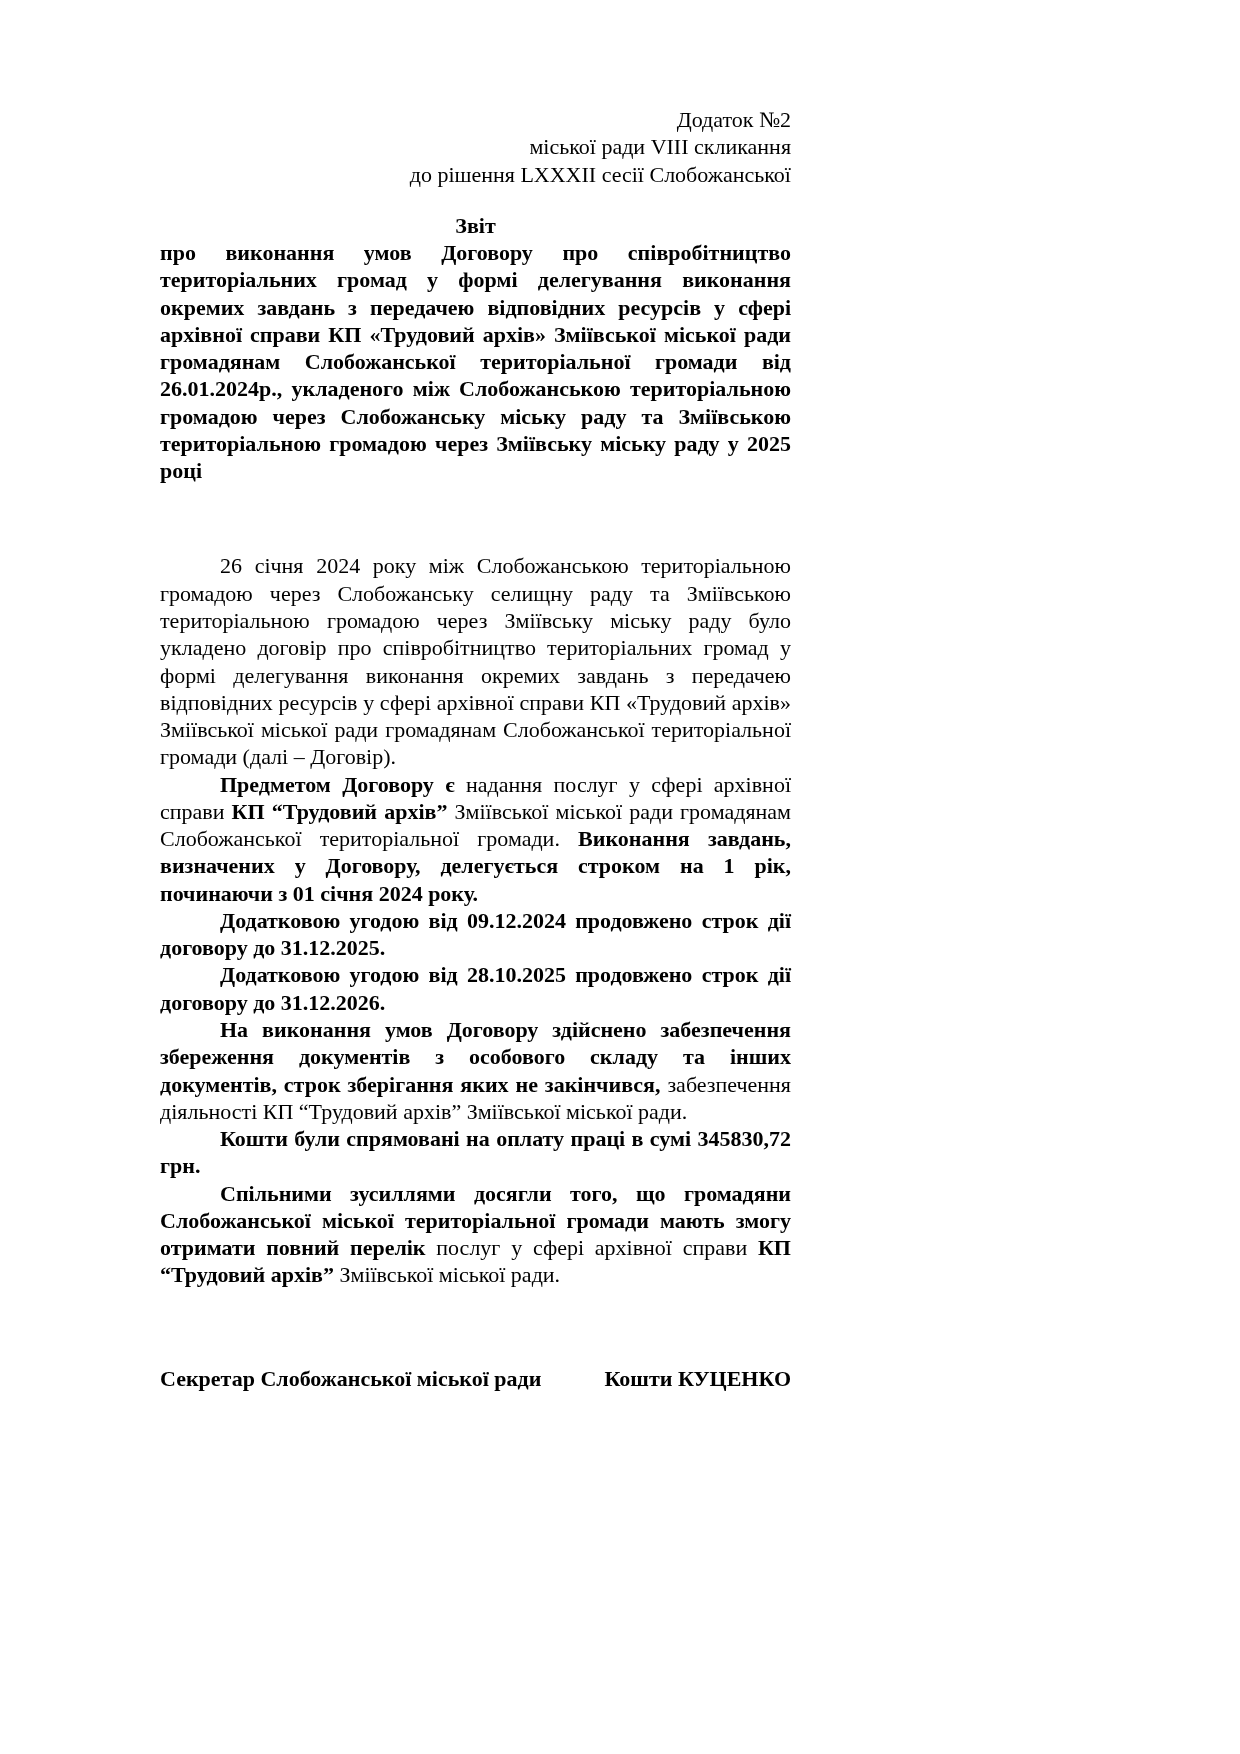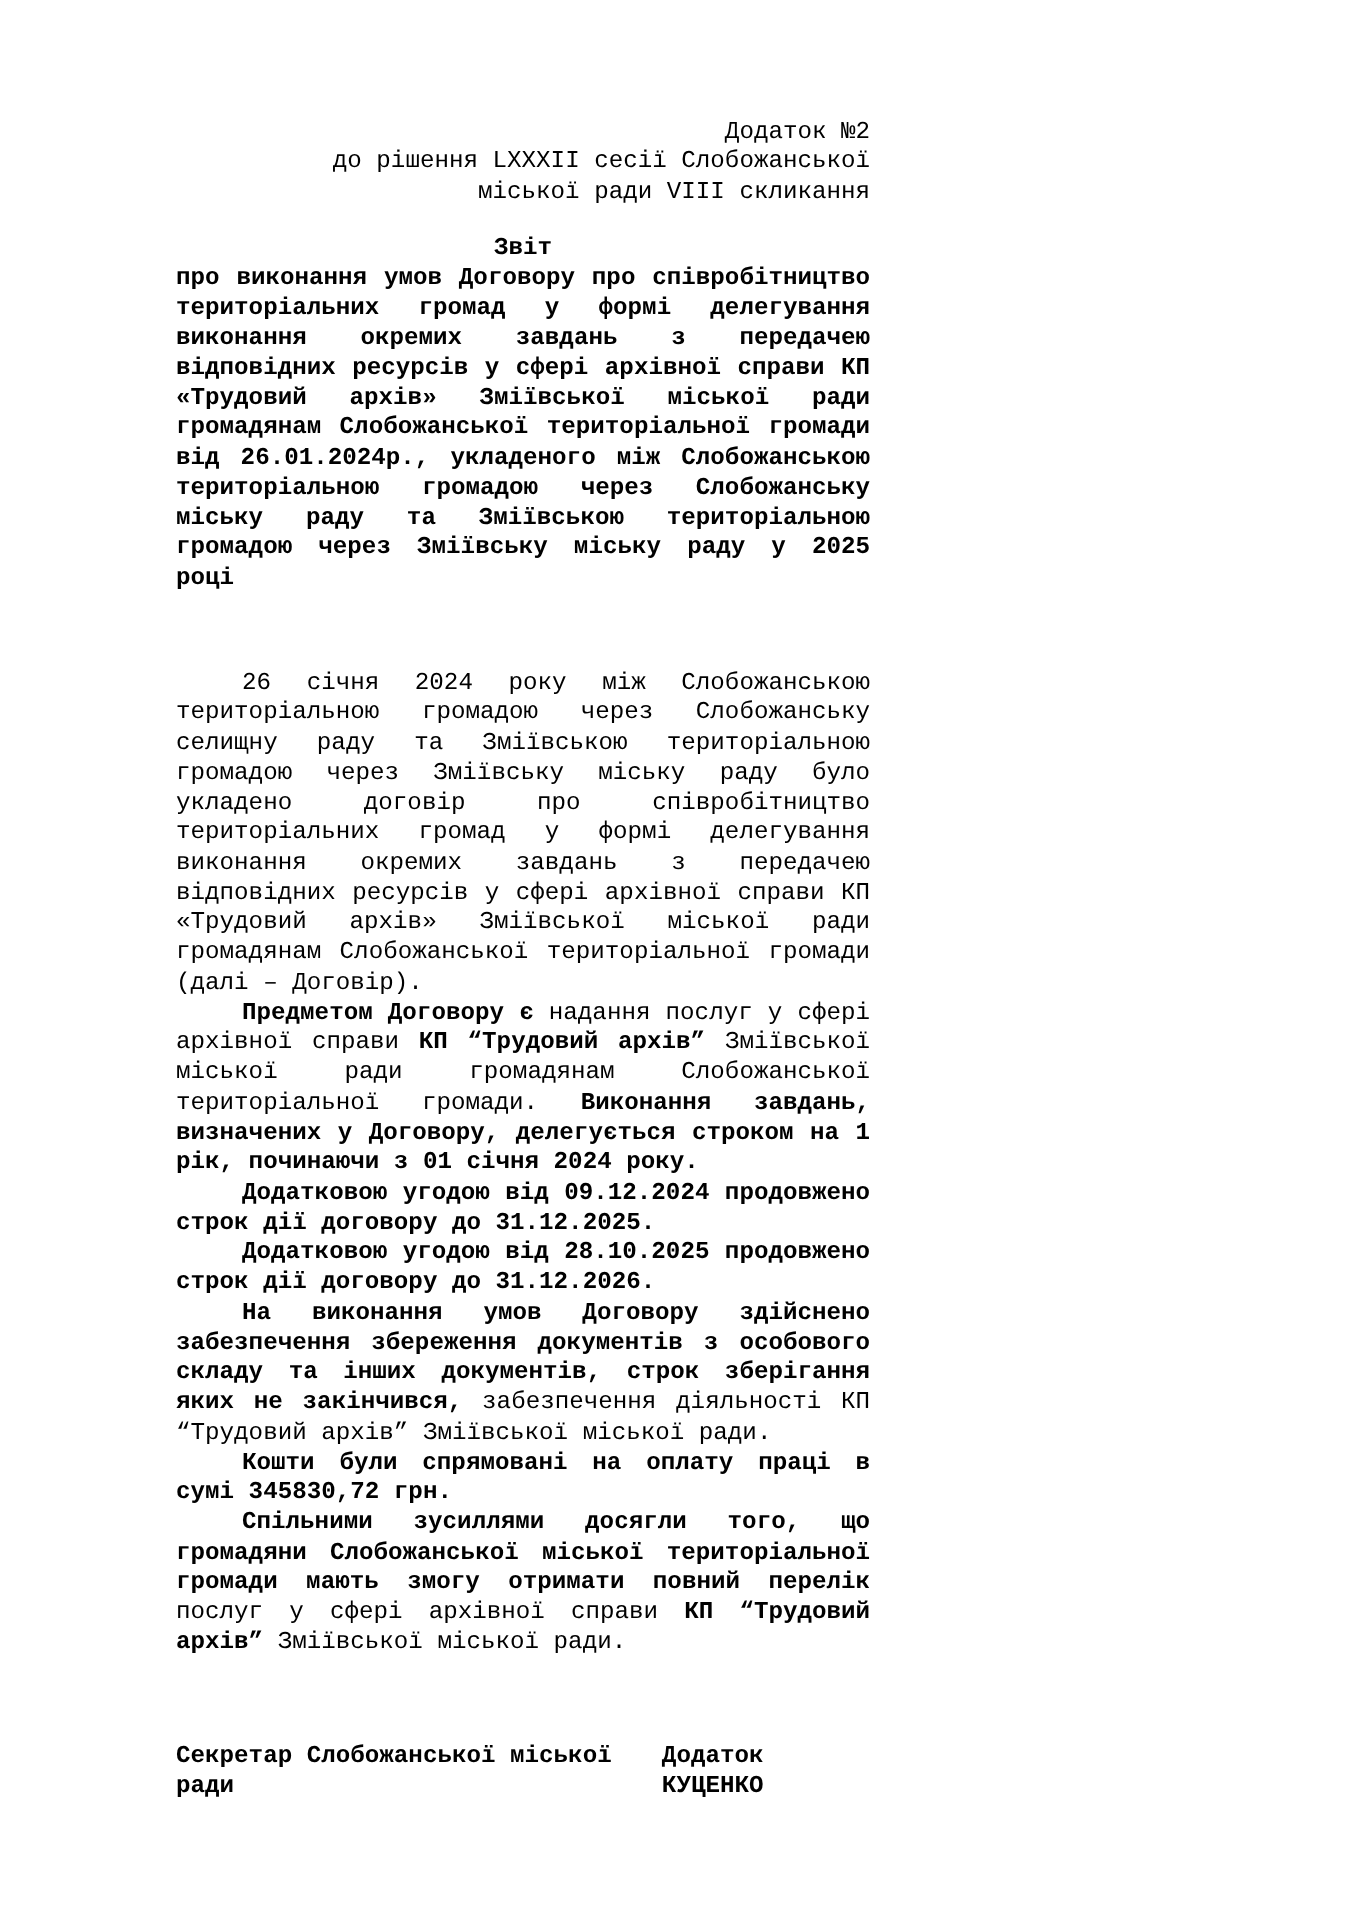--- a/index.html
+++ b/index.html
@@ -8,21 +8,21 @@
     padding: 0;
     background: #ffffff;
   }
   .page {
     position: relative;
     width: 996px;
     height: 1754px;
     box-sizing: border-box;
     background: #ffffff;
     color: #000000;
-    font-family: Liberation Mono, monospace;
+    font-family: Liberation Serif, serif;
     font-size: 22px;
     line-height: 1.24;
     padding: 106px 205px 60px 160px;
     overflow: hidden;
   }
   .header-block {
     text-align: right;
   }
   .header-line {
     white-space: nowrap;
@@ -53,22 +53,22 @@
     margin-top: 76px;
   }
 </style>
 </head>
 <body>
 
 <div class="page">
 
   <div class="header-block">
     <div class="header-line">Додаток №2</div>
+    <div class="header-line">міської ради VIII скликання</div>
     <div class="header-line">до рішення LXXXII сесії Слобожанської</div>
-    <div class="header-line">міської ради VIII скликання</div>
   </div>
 
   <div class="doc-title">Звіт</div>
 
   <p class="doc-subtitle">про виконання умов Договору про співробітництво територіальних громад у формі делегування виконання окремих завдань з передачею відповідних ресурсів у сфері архівної справи КП «Трудовий архів» Зміївської міської ради громадянам Слобожанської територіальної громади від 26.01.2024р., укладеного між Слобожанською територіальною громадою через Слобожанську міську раду та Зміївською територіальною громадою через Зміївську міську раду у 2025 році</p>
 
   <p class="para"><span>26 січня 2024 року між Слобожанською територіальною громадою через Слобожанську селищну раду та Зміївською територіальною громадою через Зміївську міську раду було укладено договір про співробітництво територіальних громад у формі делегування виконання окремих завдань з передачею відповідних ресурсів у сфері архівної справи КП «Трудовий архів» Зміївської міської ради громадянам Слобожанської територіальної громади (далі – Договір).</span></p>
 
   <p class="para"><span class="bold">Предметом Договору є </span><span>надання послуг у сфері архівної справи </span><span class="bold">КП “Трудовий архів” </span><span>Зміївської міської ради громадянам Слобожанської територіальної громади. </span><span class="bold">Виконання завдань, визначених у Договору, делегується строком на 1 рік, починаючи з 01 січня 2024 року.</span></p>
 
@@ -77,16 +77,16 @@
   <p class="para"><span class="bold">Додатковою угодою від 28.10.2025 продовжено строк дії договору до 31.12.2026.</span></p>
 
   <p class="para"><span class="bold">На виконання умов Договору здійснено забезпечення збереження документів з особового складу та інших документів, строк зберігання яких не закінчився, </span><span>забезпечення діяльності КП “Трудовий архів” Зміївської міської ради.</span></p>
 
   <p class="para"><span class="bold">Кошти були спрямовані на оплату праці в сумі 345830,72 грн.</span></p>
 
   <p class="para"><span class="bold">Спільними зусиллями досягли того, що громадяни Слобожанської міської територіальної громади мають змогу отримати повний перелік </span><span>послуг у сфері архівної справи </span><span class="bold">КП “Трудовий архів” </span><span>Зміївської міської ради.</span></p>
 
   <div class="signature-row">
     <span>Секретар Слобожанської міської ради</span>
-    <span>Додаток КУЦЕНКО</span>
+    <span>Кошти КУЦЕНКО</span>
   </div>
 
 </div>
 
 </body></html>

